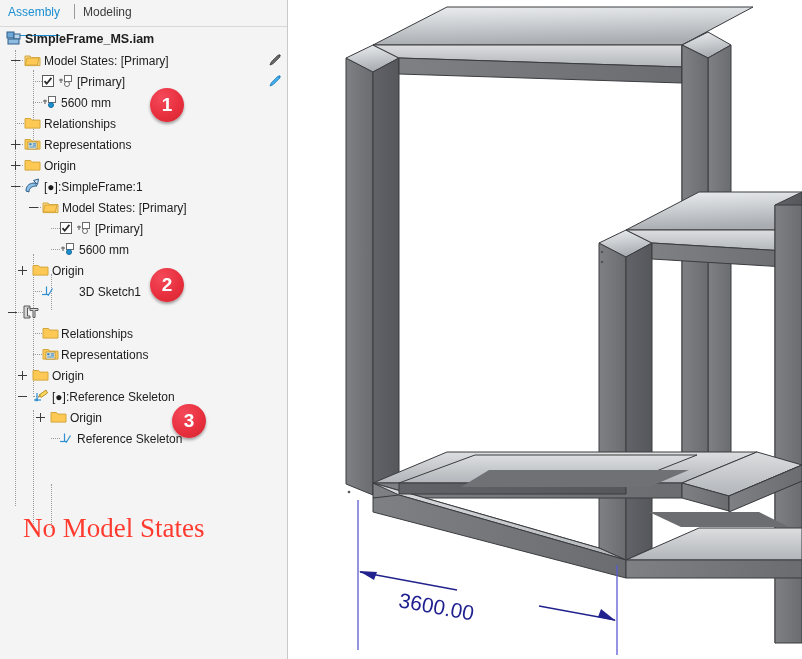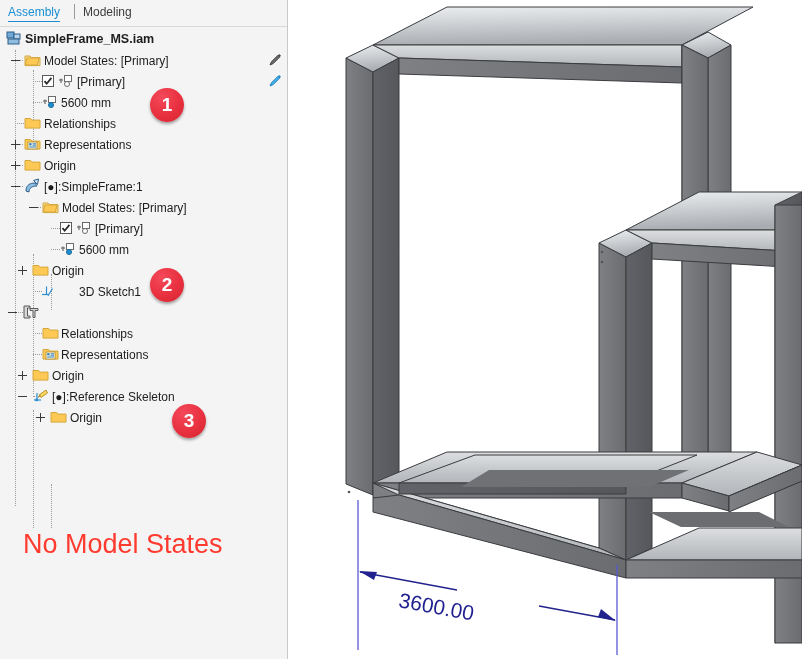--- a/index.html
+++ b/index.html
@@ -29,21 +29,21 @@
     box-sizing:border-box;
   }
   .tab {
     position:absolute; top:4px;
     font-size:12px; line-height:16px;
     white-space:nowrap;
   }
   .tab-assembly {
     left:8px; color:#1a8fd1;
     border-bottom:1.5px solid #1a8fd1;
-    padding-bottom:1px;
+    padding-bottom:15px;
     text-align:center;
   }
   .tab-sep {
     position:absolute; left:74px; top:4px;
     width:1px; height:15px; background:#9a9a9a;
   }
   .tab-modeling { left:83px; color:#3b3b3b; }
 
   
   .tree { position:absolute; left:0; top:28px; width:100%; }
@@ -92,23 +92,23 @@
     box-shadow:0 2px 3px rgba(0,0,0,.35);
     color:#fff; font-size:19px; font-weight:bold;
     display:flex; align-items:center; justify-content:center;
     font-family:"Liberation Sans", sans-serif;
   }
 
   
   .pencil { position:absolute; width:14px; height:14px; }
 
   .nomodel {
-    position:absolute; left:23px; top:529px;
+    position:absolute; left:23px; top:513px;
     font-size:27px; color:#ff3b30;
-    font-family:Liberation Sans, sans-serif;
+    font-family:Liberation Serif, serif;
     white-space:nowrap;
   }
 
   
   .viewport {
     position:absolute; left:289px; top:0;
     width:513px; height:659px;
     background:#ffffff;
     overflow:hidden;
   }
@@ -381,20 +381,31 @@
         <span class="hline" style="left:51px; top:10px; width:8px;"></span>
         <span class="exp plus" style="left:36px; top:6px;"></span>
         <span class="ico" style="left:50px; top:3px;">
           <svg width="17" height="14" viewBox="0 0 17 14">
             <path d="M1 2.5 h5.5 l1.4 1.6 H16 v8 H1 Z" fill="#fdc954" stroke="#d4a73c" stroke-width="1"></path>
           </svg>
         </span>
         <span class="node-label" style="margin-left:70px;">Origin</span>
       </div>
 
+      <div class="node">
+        <span class="hline" style="left:51px; top:10px; width:9px;"></span>
+        <span class="ico" style="left:58px; top:3px;">
+          <svg width="16" height="14" viewBox="0 0 16 14">
+            <path d="M2 10.5 h7" stroke="#2f8fd0" stroke-width="1.2"></path>
+            <path d="M6.5 10.5 v-8" stroke="#2f8fd0" stroke-width="1.2"></path>
+            <path d="M8 11.8 L12.5 4.5" stroke="#2f8fd0" stroke-width="1.2"></path>
+          </svg>
+        </span>
+        <span class="node-label" style="margin-left:77px;">Reference Skeleton</span>
+      </div>
 
     </div>
 
     <div class="pencil" style="left:268px; top:53px;">
       <svg width="14" height="14" viewBox="0 0 14 14">
         <path d="M2 12 L3.4 8.8 L9.8 2.4 L11.6 4.2 L5.2 10.6 Z" fill="#6b6b6b" stroke="#3d3d3d" stroke-width=".9"></path>
         <path d="M9.8 2.4 L11.2 1 L13 2.8 L11.6 4.2 Z" fill="#4a4a4a"></path>
       </svg>
     </div>
     <div class="pencil" style="left:268px; top:74px;">

